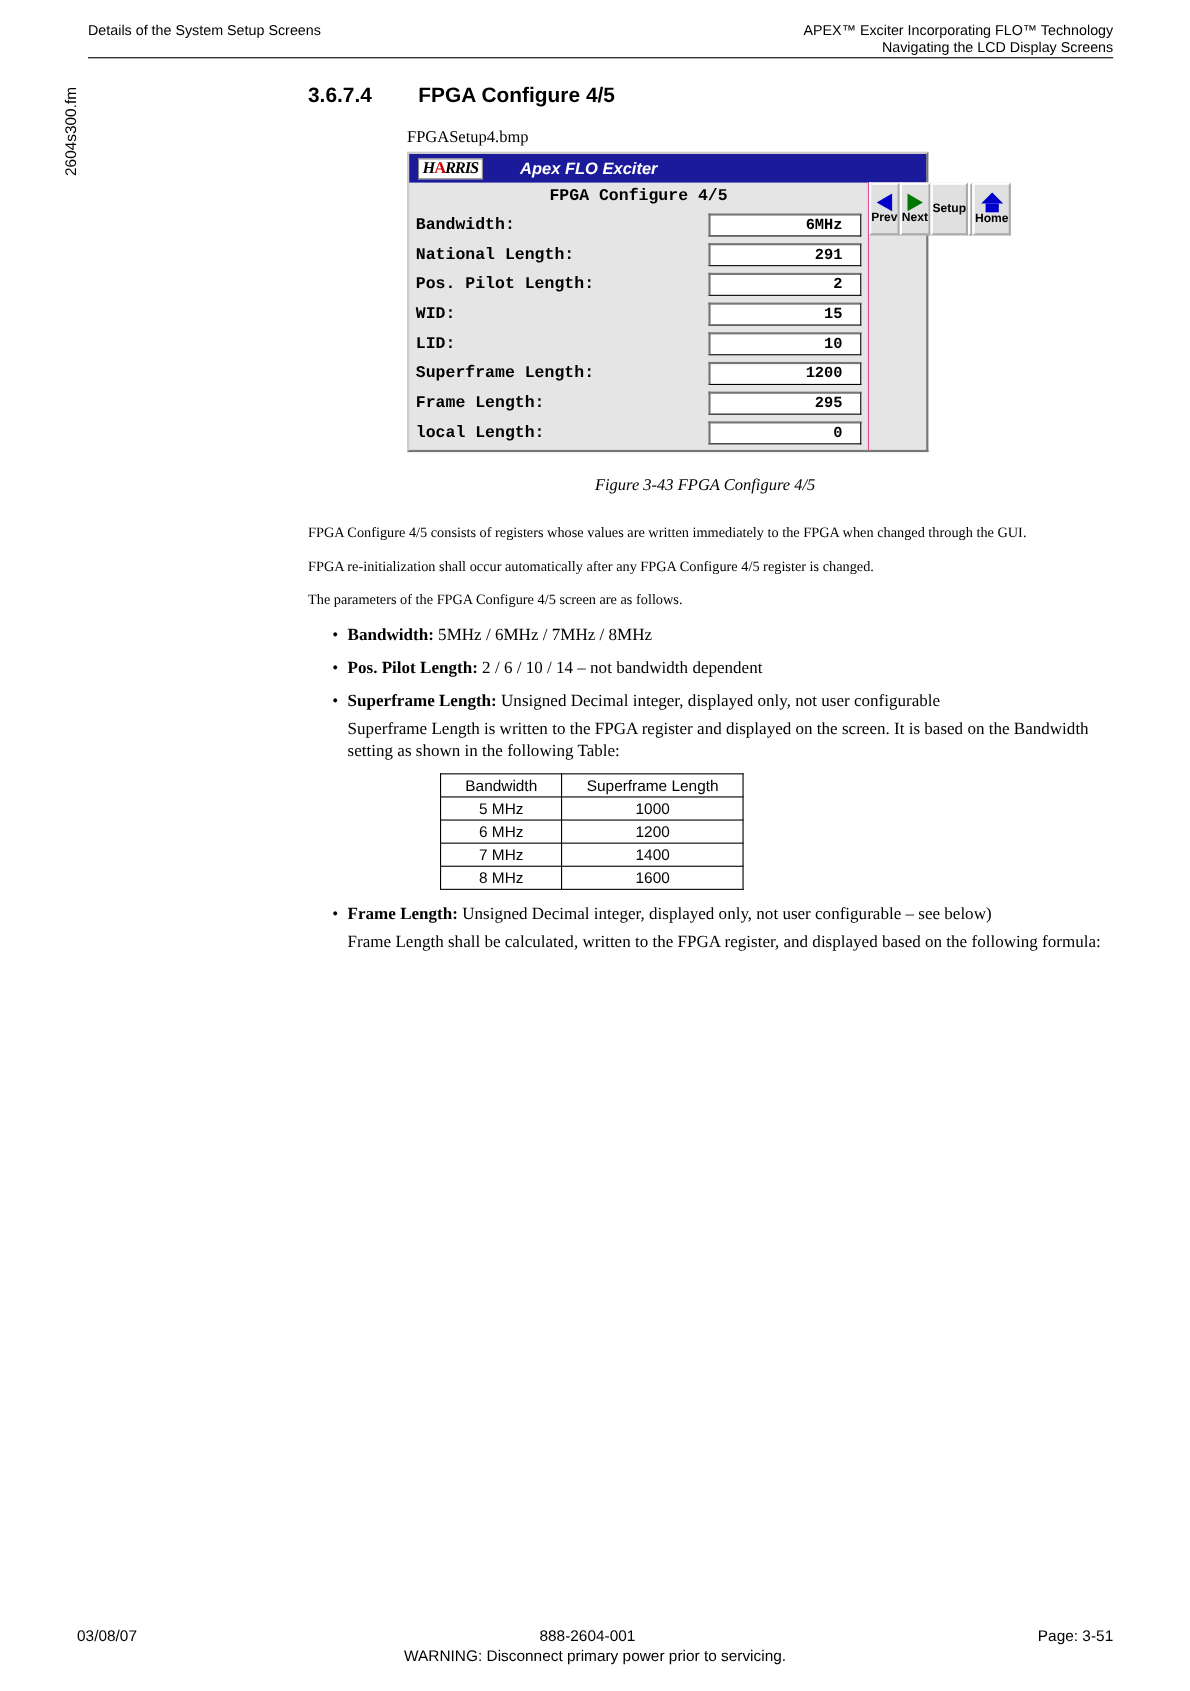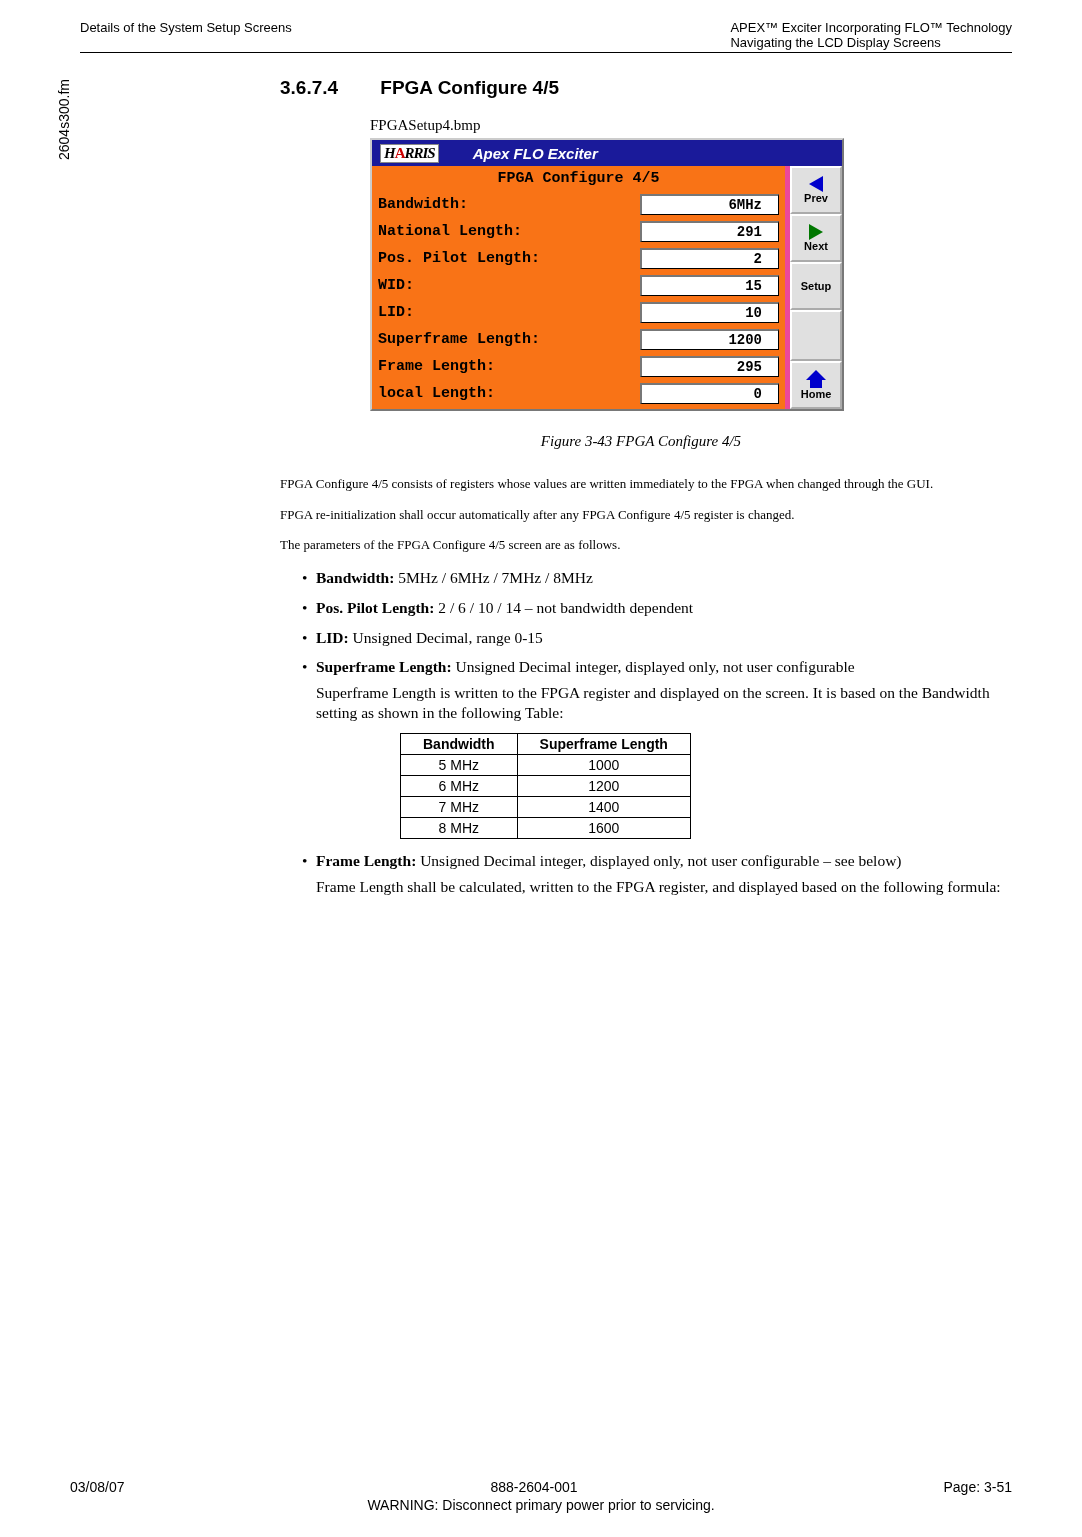--- a/index.html
+++ b/index.html
@@ -1,36 +1,36 @@
 <!DOCTYPE html>
 <html><head>
 <meta charset="utf-8">
 <style>
   body{font-family:"Times New Roman",serif;font-size:15px;color:#000;margin:0;background:#fff}
   .page{width:1082px;height:1537px;box-sizing:border-box;padding:20px 70px 20px 80px;position:relative}
   .header{display:flex;justify-content:space-between;border-bottom:1.5px solid #000;padding-bottom:2px;font-size:13px;font-family:Arial,sans-serif}
-  .header-right{text-align:left}
+  .header-right{text-align:right}
   .content{margin-left:200px;margin-right:10px;margin-top:24px}
   .sideways{position:absolute;left:56px;top:160px;transform:rotate(-90deg);transform-origin:left top;font-family:Arial,sans-serif;font-size:14px}
   h3{font-family:Arial,sans-serif;font-weight:bold;font-size:19px;margin:0 0 18px 0}
   h3 .secnum{display:inline-block;width:95px}
   .figfile{font-size:15px;margin:0 0 4px 90px;font-family:"Times New Roman",serif}
   .lcd-wrap{margin-left:90px;margin-bottom:22px}
   
-  .lcd{width:470px;border:2px outset #ccc;background:#f97316;font-family:"Courier New",monospace;font-weight:bold;font-size:15px;color:#000}
+  .lcd{width:470px;border:2px outset #ccc;background:#e5e5e5;font-family:"Courier New",monospace;font-weight:bold;font-size:15px;color:#000}
   .lcd-title{background:#1a1a9a;color:#fff;display:flex;align-items:center;height:26px;padding:0 8px;font-family:Arial;font-weight:bold;font-style:italic}
   .lcd-title .brand{background:#fff;color:#000;padding:0 3px;border:1px solid #888;font-style:italic;letter-spacing:-1px;margin-right:34px;font-family:"Times New Roman";font-weight:bold}
   .lcd-title .brand .Ared{color:#c00;font-style:normal}
   .lcd-body{display:flex}
   .lcd-main{flex:1;padding:4px 6px 2px 6px}
   .lcd-sub{ text-align:center;font-size:15px;margin-bottom:4px}
   .lcd-row{display:flex;align-items:center;height:27px}
   .lcd-label{flex:1}
   .lcd-val{width:120px;border:1px solid #000;background:#fff;border-top:2px solid #777;border-left:2px solid #777;text-align:right;padding-right:16px;height:18px;line-height:18px;font-size:14px}
-  .lcd-side{width:52px;border-left:5px solid #ec4899;display:flex;flex-direction:column}
+  .lcd-side{width:52px;border-left:1px solid #ec4899;display:flex;flex-direction:row}
   .sbtn{border:2px outset #fff;background:#e0e0e0;height:44px;display:flex;flex-direction:column;align-items:center;justify-content:center;font-family:Arial;font-size:11px;font-weight:bold}
   .sbtn.blank{flex:1;border:2px outset #fff}
   .arrow-left{width:0;height:0;border-top:8px solid transparent;border-bottom:8px solid transparent;border-right:14px solid #00c}
   .arrow-right{width:0;height:0;border-top:8px solid transparent;border-bottom:8px solid transparent;border-left:14px solid #070}
   .home-ico{width:0;height:0;border-left:10px solid transparent;border-right:10px solid transparent;border-bottom:10px solid #00c}
   .home-ico2{width:12px;height:8px;background:#00c}
   .lcd-status{display:flex;align-items:center;height:22px;border-top:1px solid #888;padding:0 2px;font-size:13px}
   .lcd-status>span{margin-right:4px}
   .pill{border:1px solid #555;padding:0 4px;background:#eee}
   .ok{background:#2c2;color:#000}
@@ -38,21 +38,21 @@
   .lock{background:#6f6;padding:0 3px}
   .figure-cap{text-align:center;font-style:italic;font-size:15px;margin-bottom:26px}
   p{margin:0 0 14px 0;text-align:justify;font-size:13px;line-height:1.28}
   ul{list-style:none;padding-left:22px;margin:0}
   li{margin-bottom:10px;font-size:15.5px;line-height:1.28}
   li .b{font-weight:bold}
   li .dot{display:inline-block;width:14px}
   li .sub{display:block;margin-top:6px;margin-left:14px}
   table.bwtab{border-collapse:collapse;margin:6px auto 12px 120px;font-family:Arial,sans-serif;font-size:14px}
   table.bwtab th,table.bwtab td{border:1px solid #000;padding:2px 22px;text-align:center}
-  table.bwtab th{font-weight:bold}
+  table.bwtab th{font-weight:normal}
   .footer{position:absolute;bottom:24px;left:70px;right:70px;font-family:Arial,sans-serif;font-size:14px}
   .footer-row{display:flex;justify-content:space-between}
   .footer-warn{text-align:center;margin-top:2px}
 </style>
 </head>
 <body>
 
 <div class="page">
   <div class="header">
     <div>Details of the System Setup Screens</div>
@@ -139,21 +139,20 @@
 
     <div class="figure-cap">Figure 3-43  FPGA Configure 4/5</div>
 
     <p>FPGA Configure 4/5 consists of registers whose values are written immediately to the FPGA when changed through the GUI.</p>
     <p>FPGA re-initialization shall occur automatically after any FPGA Configure 4/5 register is changed.</p>
     <p>The parameters of the FPGA Configure 4/5 screen are as follows.</p>
 
     <ul>
       <li><span class="dot">•</span><span class="b">Bandwidth:</span><span> 5MHz / 6MHz / 7MHz / 8MHz</span></li>
       <li><span class="dot">•</span><span class="b">Pos. Pilot Length:</span><span> 2 / 6 / 10 / 14 – not bandwidth dependent</span></li>
-      <li><span class="dot">•</span><span class="b">LID:</span><span> Unsigned Decimal, range 0-15</span></li>
       <li><span class="dot">•</span><span class="b">Superframe Length:</span><span> Unsigned Decimal integer, displayed only, not user configurable</span><span class="sub">Superframe Length is written to the FPGA register and displayed on the screen. It is based on the Bandwidth setting as shown in the following Table:</span></li>
     </ul>
 
     <table class="bwtab">
       <tbody>
           <tr>
             <th>Bandwidth</th>
             <th>Superframe Length</th>
           </tr>
       <tr>

